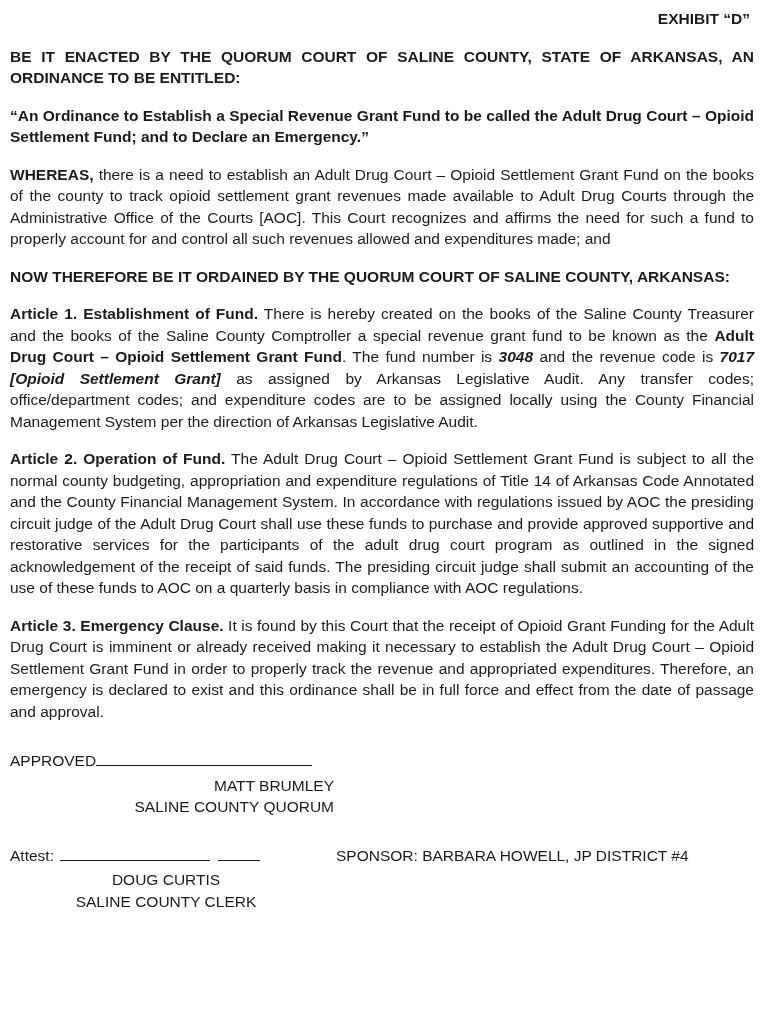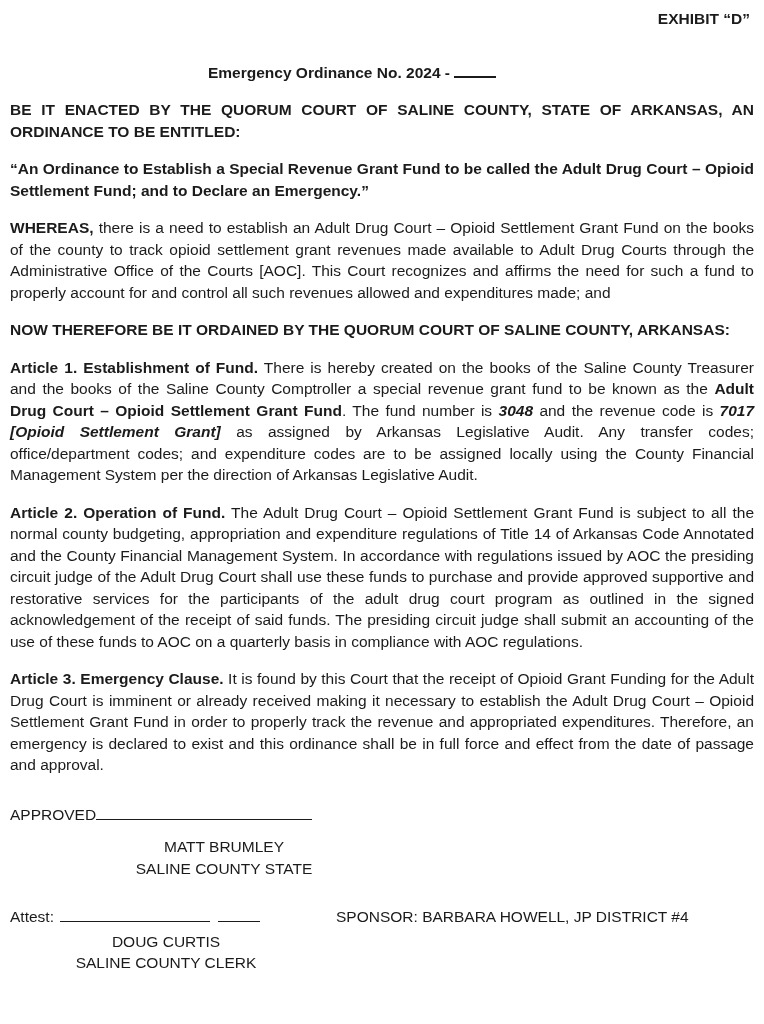--- a/index.html
+++ b/index.html
@@ -51,39 +51,38 @@
     align-items: flex-start;
   }
   .sig-left  { width: 326px; flex: none; }
   .sig-right { flex: 1; }
   .approved-line { width: 216px; border-bottom-width: 1.5px; }
   .attest-line-1 { width: 150px; margin-left: 6px; border-bottom-width: 1.5px; }
   .attest-line-2 { width: 42px;  margin-left: 8px; border-bottom-width: 1.5px; }
   .sig-name-right {
     margin-left: 104px;
     width: 220px;
-    text-align: center;
-    margin-top: 11px;
+    text-align: right;
+    margin-top: 3px;
   }
   .sig-name-left {
     margin-left: 52px;
     width: 208px;
     text-align: center;
     margin-top: 3px;
   }
   .sig-row-2 { margin-top: 27px; }
 </style>
 </head>
 <body>
 
 <div class="page">
 
   <div class="exhibit">EXHIBIT “D”</div>
 
-  <div class="ord-no"><span>Emergency Ordinance No. 2024 -</span><span class="blank blank-title"></span></div>
 
   <p class="doc b">BE IT ENACTED BY THE QUORUM COURT OF SALINE COUNTY, STATE OF ARKANSAS, AN ORDINANCE TO BE ENTITLED:</p>
 
   <p class="doc b">“An Ordinance to Establish a Special Revenue Grant Fund to be called the Adult Drug Court – Opioid Settlement Fund; and to Declare an Emergency.”</p>
 
   <p class="doc"><span class="b">WHEREAS,</span><span> there is a need to establish an Adult Drug Court – Opioid Settlement Grant Fund on the books of the county to track opioid settlement grant revenues made available to Adult Drug Courts through the Administrative Office of the Courts [AOC]. This Court recognizes and affirms the need for such a fund to properly account for and control all such revenues allowed and expenditures made; and</span></p>
 
   <p class="doc b">NOW THEREFORE BE IT ORDAINED BY THE QUORUM COURT OF SALINE COUNTY, ARKANSAS:</p>
 
   <p class="doc"><span class="b u">Article 1</span><span class="b">. </span><span class="b">Establishment of Fund.</span><span> There is hereby created on the books of the Saline County Treasurer and the books of the Saline County Comptroller a special revenue grant fund to be known as the </span><span class="b">Adult Drug Court – Opioid Settlement Grant Fund</span><span>.  The fund number is </span><span class="b i u">3048</span><span> and the revenue code is </span><span class="b i u">7017</span><span class="b i"> [Opioid Settlement Grant]</span><span> as assigned by Arkansas Legislative Audit. Any transfer codes; office/department codes; and expenditure codes are to be assigned locally using the County Financial Management System per the direction of Arkansas Legislative Audit.</span></p>
@@ -92,21 +91,21 @@
 
   <p class="doc"><span class="b u">Article 3</span><span class="b">. </span><span class="b">Emergency Clause.</span><span> It is found by this Court that the receipt of Opioid Grant Funding for the Adult Drug Court is imminent or already received making it necessary to establish the Adult Drug Court – Opioid Settlement Grant Fund in order to properly track the revenue and appropriated expenditures. Therefore, an emergency is declared to exist and this ordinance shall be in full force and effect from the date of passage and approval.</span></p>
 
   <div class="sig-section">
 
     <div class="sig-row">
       <div class="sig-right">
         <div><span>APPROVED</span><span class="blank approved-line"></span></div>
         <div class="sig-name-right">
           <div>MATT BRUMLEY</div>
-          <div>SALINE COUNTY STATE</div>
+          <div>SALINE COUNTY QUORUM</div>
         </div>
       </div>
     </div>
 
     <div class="sig-row sig-row-2">
       <div class="sig-left">
         <div><span>Attest:</span><span class="blank attest-line-1"></span><span class="blank attest-line-2"></span></div>
         <div class="sig-name-left">
           <div>DOUG CURTIS</div>
           <div>SALINE COUNTY CLERK</div>

